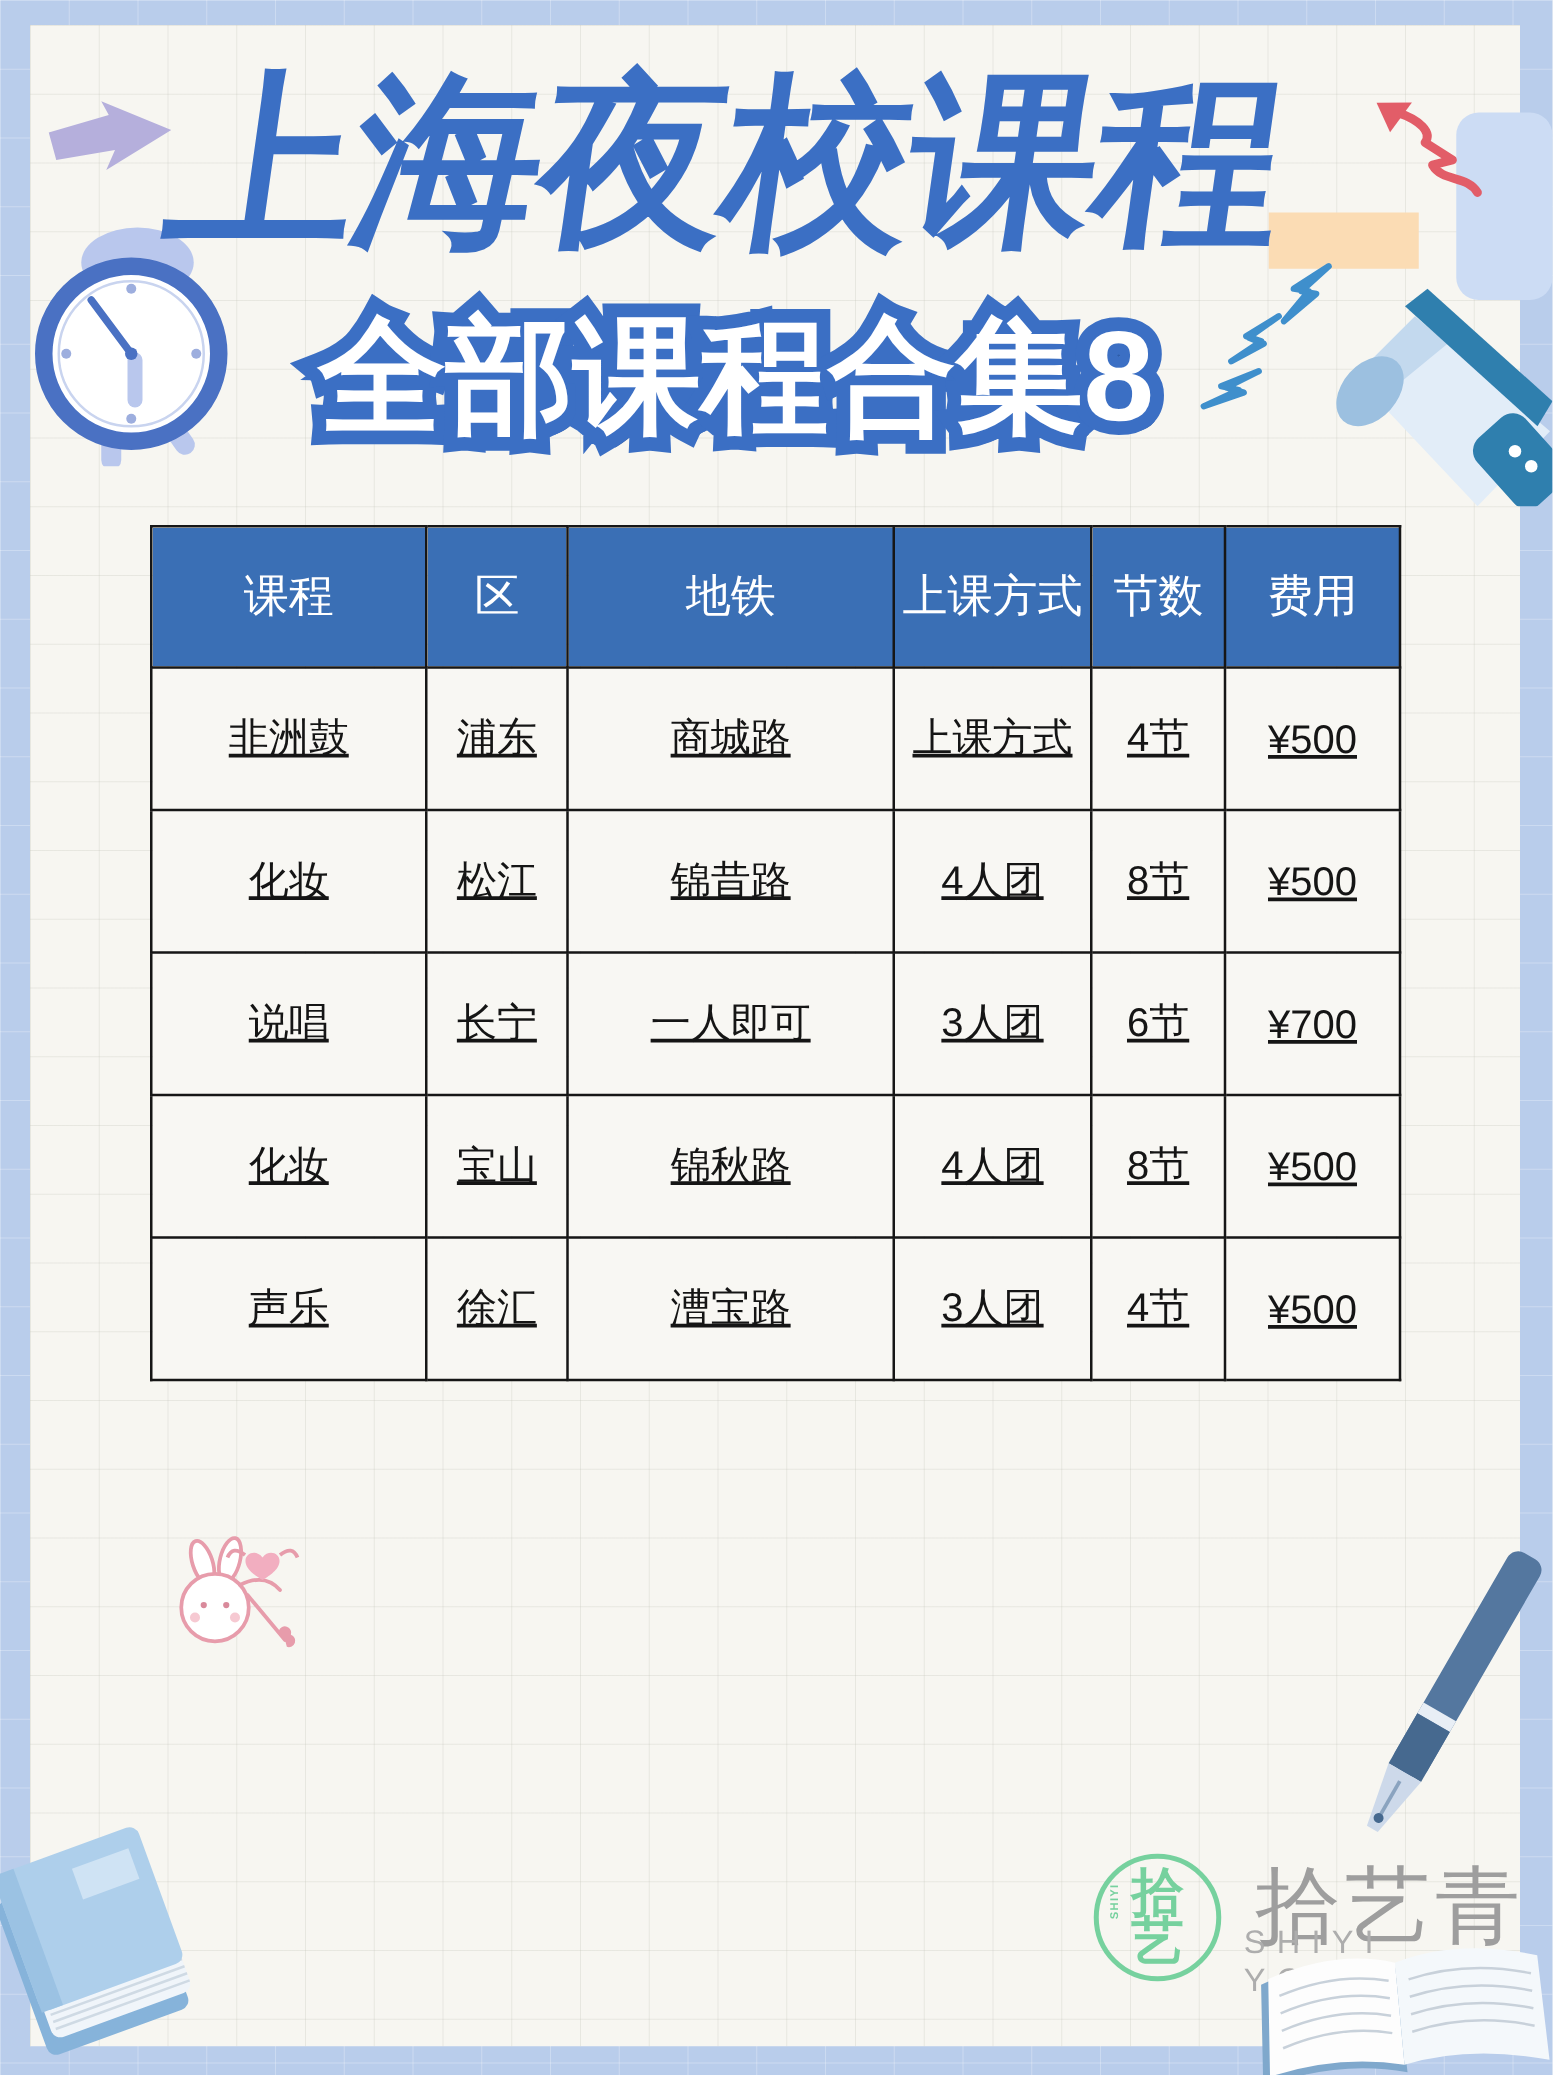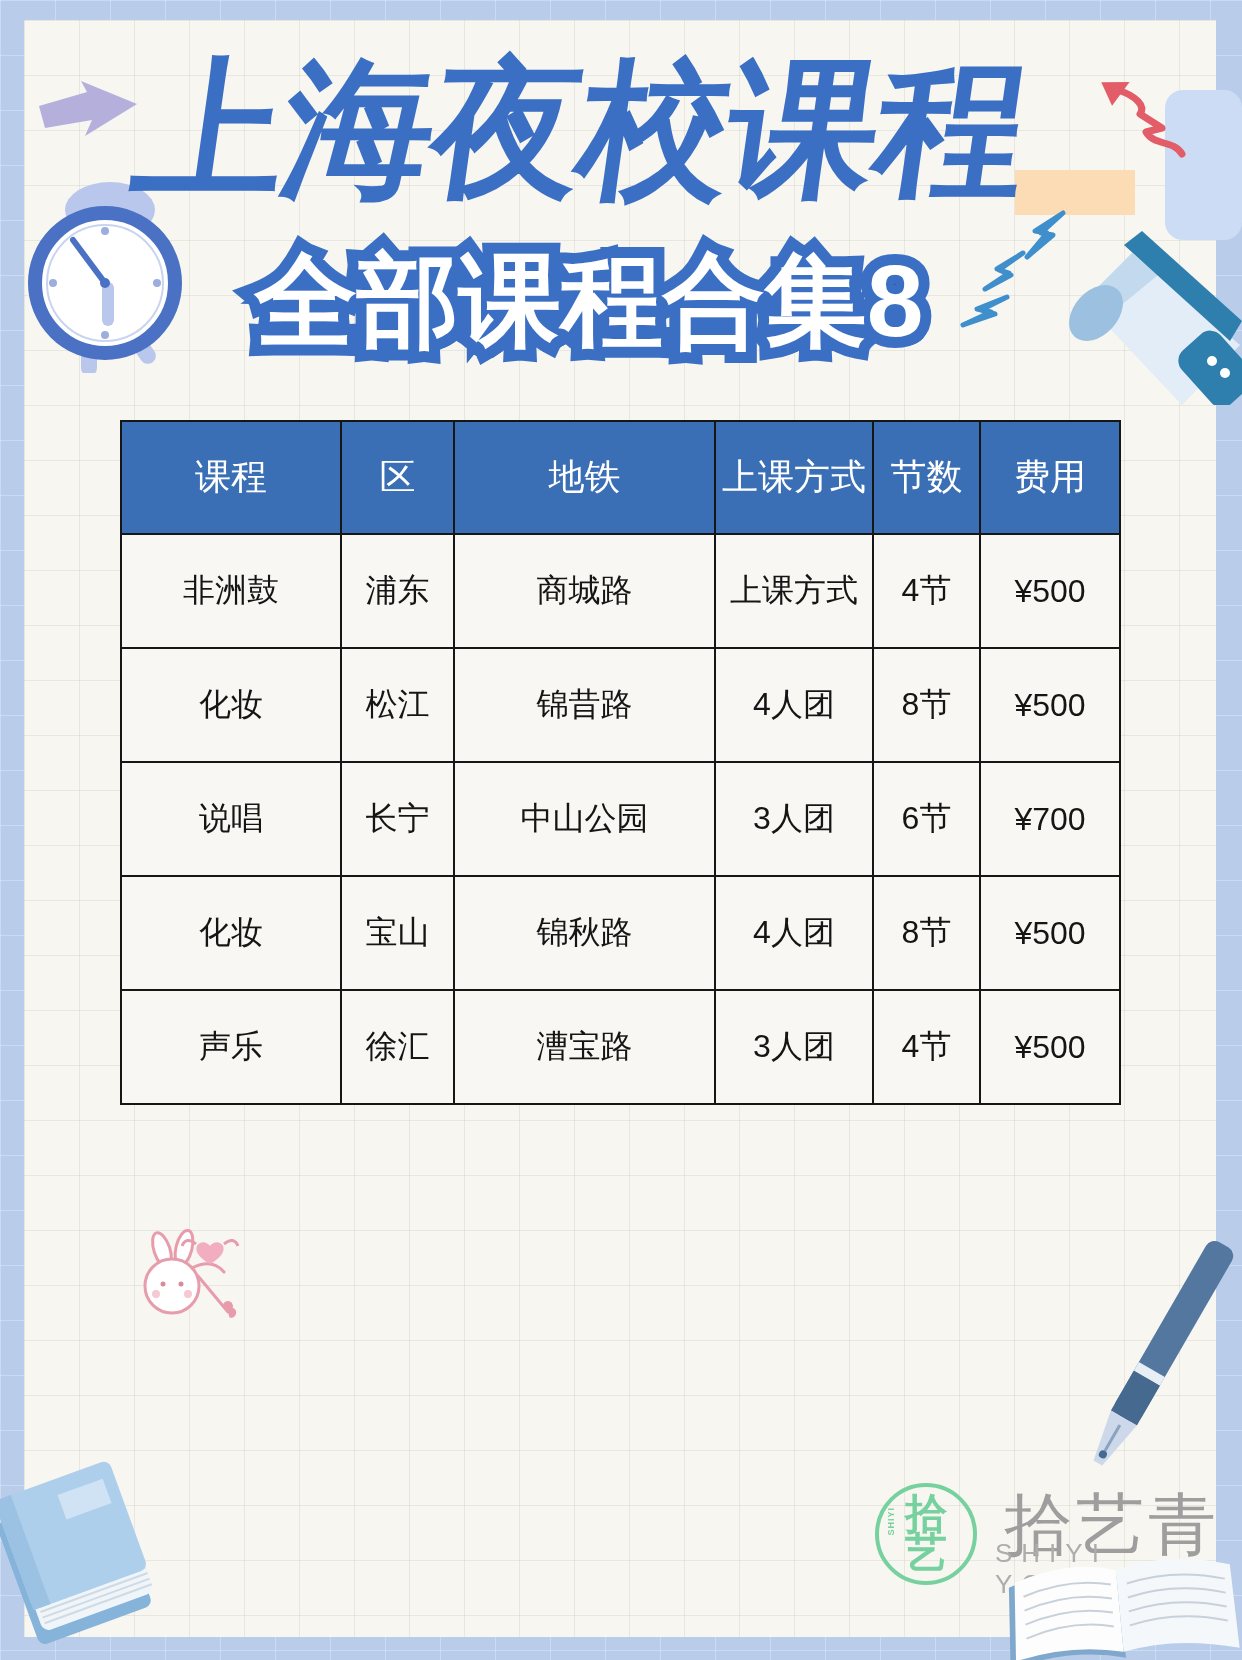--- a/index.html
+++ b/index.html
@@ -47,21 +47,21 @@
   }
   .course-table th, .course-table td{
     border:2px solid #161616; text-align:center; vertical-align:middle;
     padding:0; overflow:hidden;
   }
   .course-table th{
     height:111px; background:var(--header-blue,#3a6fb5);
     color:#ffffff; font-size:36px; font-weight:500;
   }
   .course-table td{
-    height:112px; background:#f8f7f3; color:#151515; font-size:32px;
+    height:112px; background:#f8f7f3; color:#151515; font-size:32px;text-decoration:underline;
   }
   .col-c1{width:220px}.col-c2{width:113px}.col-c3{width:261px}
   .col-c4{width:158px}.col-c5{width:107px}.col-c6{width:140px}
 
   .watermark{position:absolute; z-index:5;}
   .wm-circle{
     left:875px; top:1483px; width:94px; height:94px; border-radius:50%;
     border:4px solid var(--watermark-green,#76d19e);
     display:flex; flex-direction:column; align-items:center; justify-content:center;
     color:var(--watermark-green,#76d19e); font-weight:700; line-height:.92;
@@ -164,21 +164,21 @@
           <td>化妆</td>
           <td>松江</td>
           <td>锦昔路</td>
           <td>4人团</td>
           <td>8节</td>
           <td>¥500</td>
         </tr>
         <tr>
           <td>说唱</td>
           <td>长宁</td>
-          <td>中山公园</td>
+          <td>一人即可</td>
           <td>3人团</td>
           <td>6节</td>
           <td>¥700</td>
         </tr>
         <tr>
           <td>化妆</td>
           <td>宝山</td>
           <td>锦秋路</td>
           <td>4人团</td>
           <td>8节</td>

